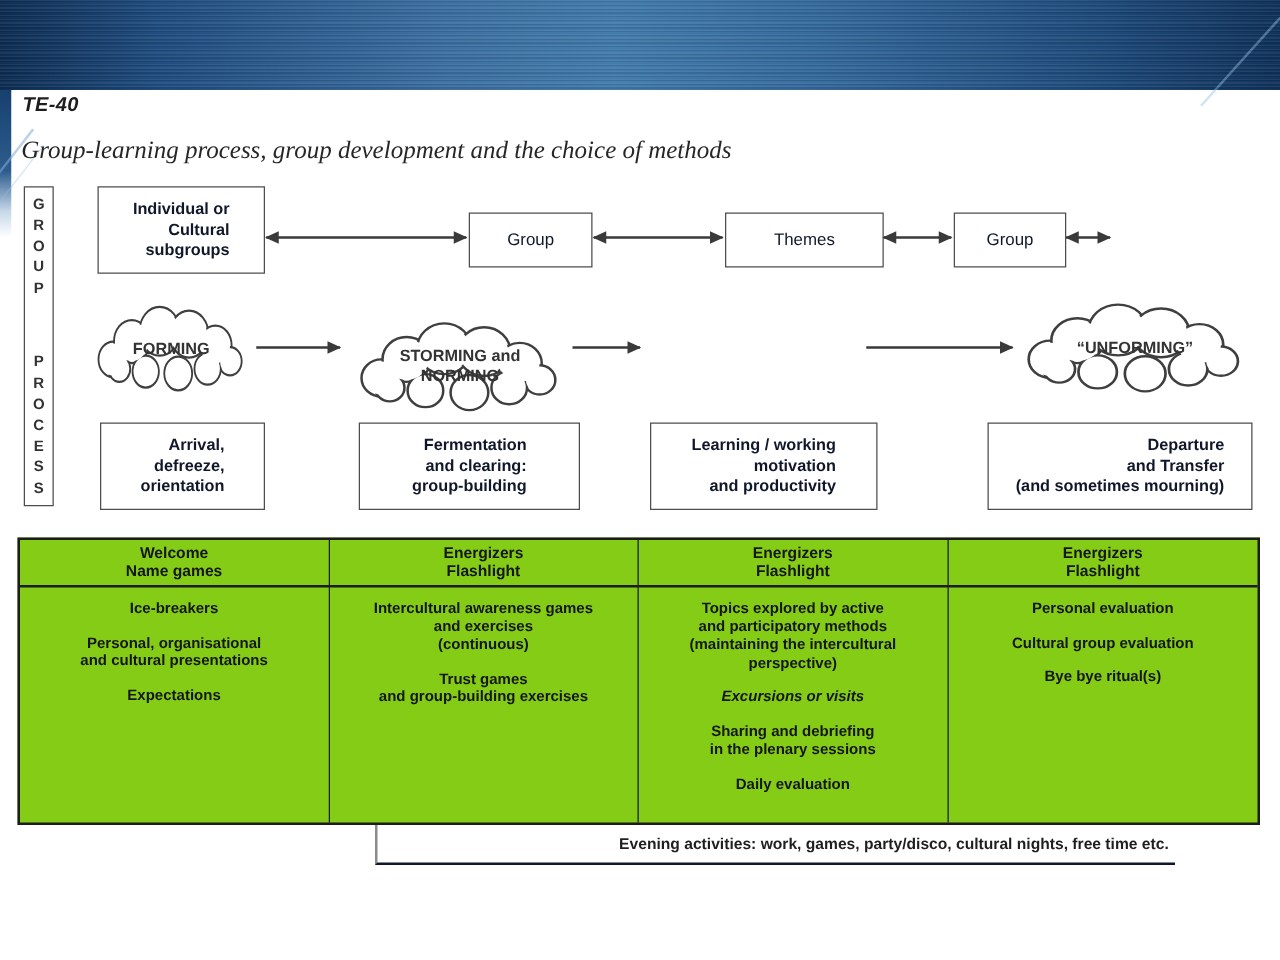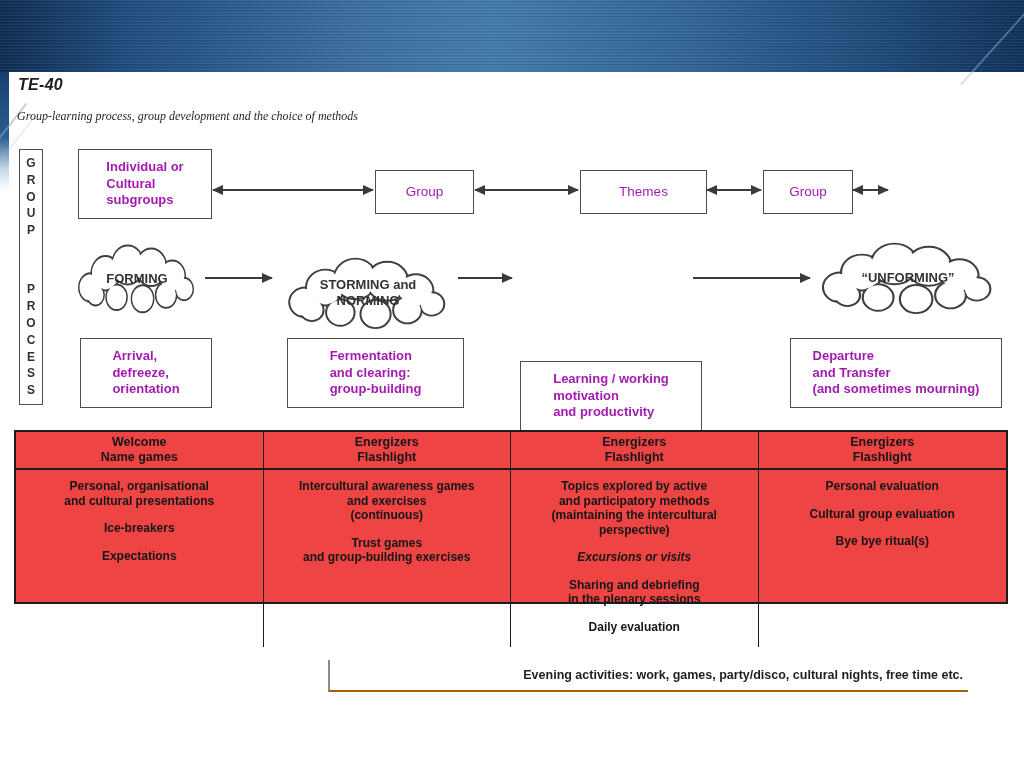--- a/index.html
+++ b/index.html
@@ -15,60 +15,60 @@
   .streak{position:absolute;background:rgba(150,192,228,0.45);}
   .streak.r1{right:22px;top:-20px;width:2px;height:120px;transform:rotate(42deg);}
   .streak.l1{left:4px;top:96px;width:2px;height:70px;transform:rotate(38deg);background:rgba(130,172,212,0.55);}
   .streak.l2{left:16px;top:110px;width:1px;height:60px;transform:rotate(38deg);background:rgba(150,190,225,0.40);}
   .left-wedge{position:absolute;left:0;top:72px;width:9px;height:118px;
     background:linear-gradient(180deg,#16406e 0%,#2c5d8e 55%,rgba(90,140,190,0.35) 82%,rgba(255,255,255,0) 100%);}
 
   
   .title{position:absolute;left:18px;top:76px;font-size:16px;font-weight:700;font-style:italic;
     color:#1d1d1d;letter-spacing:0.3px;}
-  .subtitle{position:absolute;left:17px;top:109px;font-size:12px;font-style:italic;
+  .subtitle{position:absolute;left:17px;top:109px;font-size:20px;font-style:italic;
     font-family:"Liberation Serif", serif;color:#262626;}
 
   
   .pre{white-space:pre-line;}
   .dbox{position:absolute;border:1.5px solid #4d4d4d;background:#fff;display:flex;
-    align-items:center;justify-content:center;text-align:left;color:#a21caf;}
+    align-items:center;justify-content:center;text-align:right;color:#0f172a;}
   .stage-font{font-weight:500;font-size:13.5px;line-height:16px;}
   .bold-font{font-weight:700;font-size:13px;line-height:16.5px;}
 
   .vbox{position:absolute;left:19px;top:149px;width:24px;height:256px;border:1.8px solid #4d4d4d;
     display:flex;flex-direction:column;justify-content:space-between;align-items:center;
     padding:5px 0;box-sizing:border-box;font-weight:700;font-size:12px;line-height:16.8px;
     color:#323232;text-align:center;}
 
   .arrow{position:absolute;height:2px;background:#3a3a3a;}
   .arrow::after{content:"";position:absolute;right:-1px;top:-4px;width:0;height:0;
     border-left:11px solid #3a3a3a;border-top:5px solid transparent;border-bottom:5px solid transparent;}
   .arrow.double::before{content:"";position:absolute;left:-1px;top:-4px;width:0;height:0;
     border-right:11px solid #3a3a3a;border-top:5px solid transparent;border-bottom:5px solid transparent;}
 
   .cloud{position:absolute;}
   .cloud svg{position:absolute;inset:0;width:100%;height:100%;}
   .cloud .clabel{position:absolute;inset:0;display:flex;align-items:center;justify-content:center;
     font-weight:700;font-size:13px;line-height:16px;color:#333;text-align:center;}
 
   
-  .mtable{position:absolute;left:14px;top:430px;width:994px;height:174px;box-sizing:border-box;
+  .mtable{position:absolute;left:14px;top:430px;width:994px;height:230px;box-sizing:border-box;
     border:2px solid #1c1c1c;display:grid;grid-template-columns:repeat(4,1fr);
-    grid-template-rows:38px 1fr;background:#ef4444;color:#161616;}
+    grid-template-rows:38px 1fr;background:#84cc16;color:#161616;}
   .hcell{border-bottom:2px solid #1c1c1c;display:flex;align-items:center;justify-content:center;
     text-align:center;font-weight:700;font-size:12.5px;line-height:15px;}
   .bcell{padding-top:9px;text-align:center;font-weight:700;font-size:12px;line-height:14.5px;}
   .hcell.sep,.bcell.sep{border-right:1.5px solid #1c1c1c;}
   .para{margin:0 4px 13px 4px;}
   .para.italic{font-style:italic;font-weight:600;}
 
   .footnote{position:absolute;left:300px;top:660px;width:640px;height:32px;box-sizing:border-box;
-    border-left:2px solid #8a8a8a;border-bottom:2px solid #a16207;display:flex;align-items:center;
-    justify-content:flex-end;padding-right:5px;font-weight:600;font-size:12.5px;color:#1f1f1f;margin-left:28px;}
+    border-left:2px solid #8a8a8a;border-bottom:2px solid #0f172a;display:flex;align-items:center;
+    justify-content:flex-end;padding-right:5px;font-weight:600;font-size:12.5px;color:#1f1f1f;}
 </style>
 </head>
 <body>
 
 <svg width="0" height="0" style="position:absolute" aria-hidden="true">
   <defs>
     <g id="cloudShape">
       <g fill="#ffffff" stroke="#3f3f3f" stroke-width="2.4">
         <circle cx="30" cy="62" r="19"></circle>
           <circle cx="54" cy="43" r="23"></circle>
@@ -159,41 +159,41 @@
   <div class="arrow" style="left:205px;top:277px;width:67px;"></div>
   <div class="arrow" style="left:458px;top:277px;width:54px;"></div>
   <div class="arrow" style="left:693px;top:277px;width:117px;"></div>
 
   <div class="dbox bold-font pre" style="left:80px;top:338px;width:130px;height:68px;">Arrival,
 defreeze,
 orientation</div>
   <div class="dbox bold-font pre" style="left:287px;top:338px;width:175px;height:68px;">Fermentation
 and clearing:
 group-building</div>
-  <div class="dbox bold-font pre" style="left:520px;top:338px;width:180px;height:68px;margin-top:23px;">Learning / working
+  <div class="dbox bold-font pre" style="left:520px;top:338px;width:180px;height:68px;">Learning / working
 motivation
 and productivity</div>
   <div class="dbox bold-font pre" style="left:790px;top:338px;width:210px;height:68px;">Departure
 and Transfer
 (and sometimes mourning)</div>
 
   <div class="mtable">
     <div class="hcell sep pre">Welcome
 Name games</div>
     <div class="hcell sep pre">Energizers
 Flashlight</div>
     <div class="hcell sep pre">Energizers
 Flashlight</div>
     <div class="hcell pre">Energizers
 Flashlight</div>
 
     <div class="bcell sep">
+      <div class="para pre">Ice-breakers</div>
       <div class="para pre">Personal, organisational
 and cultural presentations</div>
-      <div class="para pre">Ice-breakers</div>
       <div class="para pre">Expectations</div>
     </div>
     <div class="bcell sep">
       <div class="para pre">Intercultural awareness games
 and exercises
 (continuous)</div>
       <div class="para pre">Trust games
 and group-building exercises</div>
     </div>
     <div class="bcell sep">

